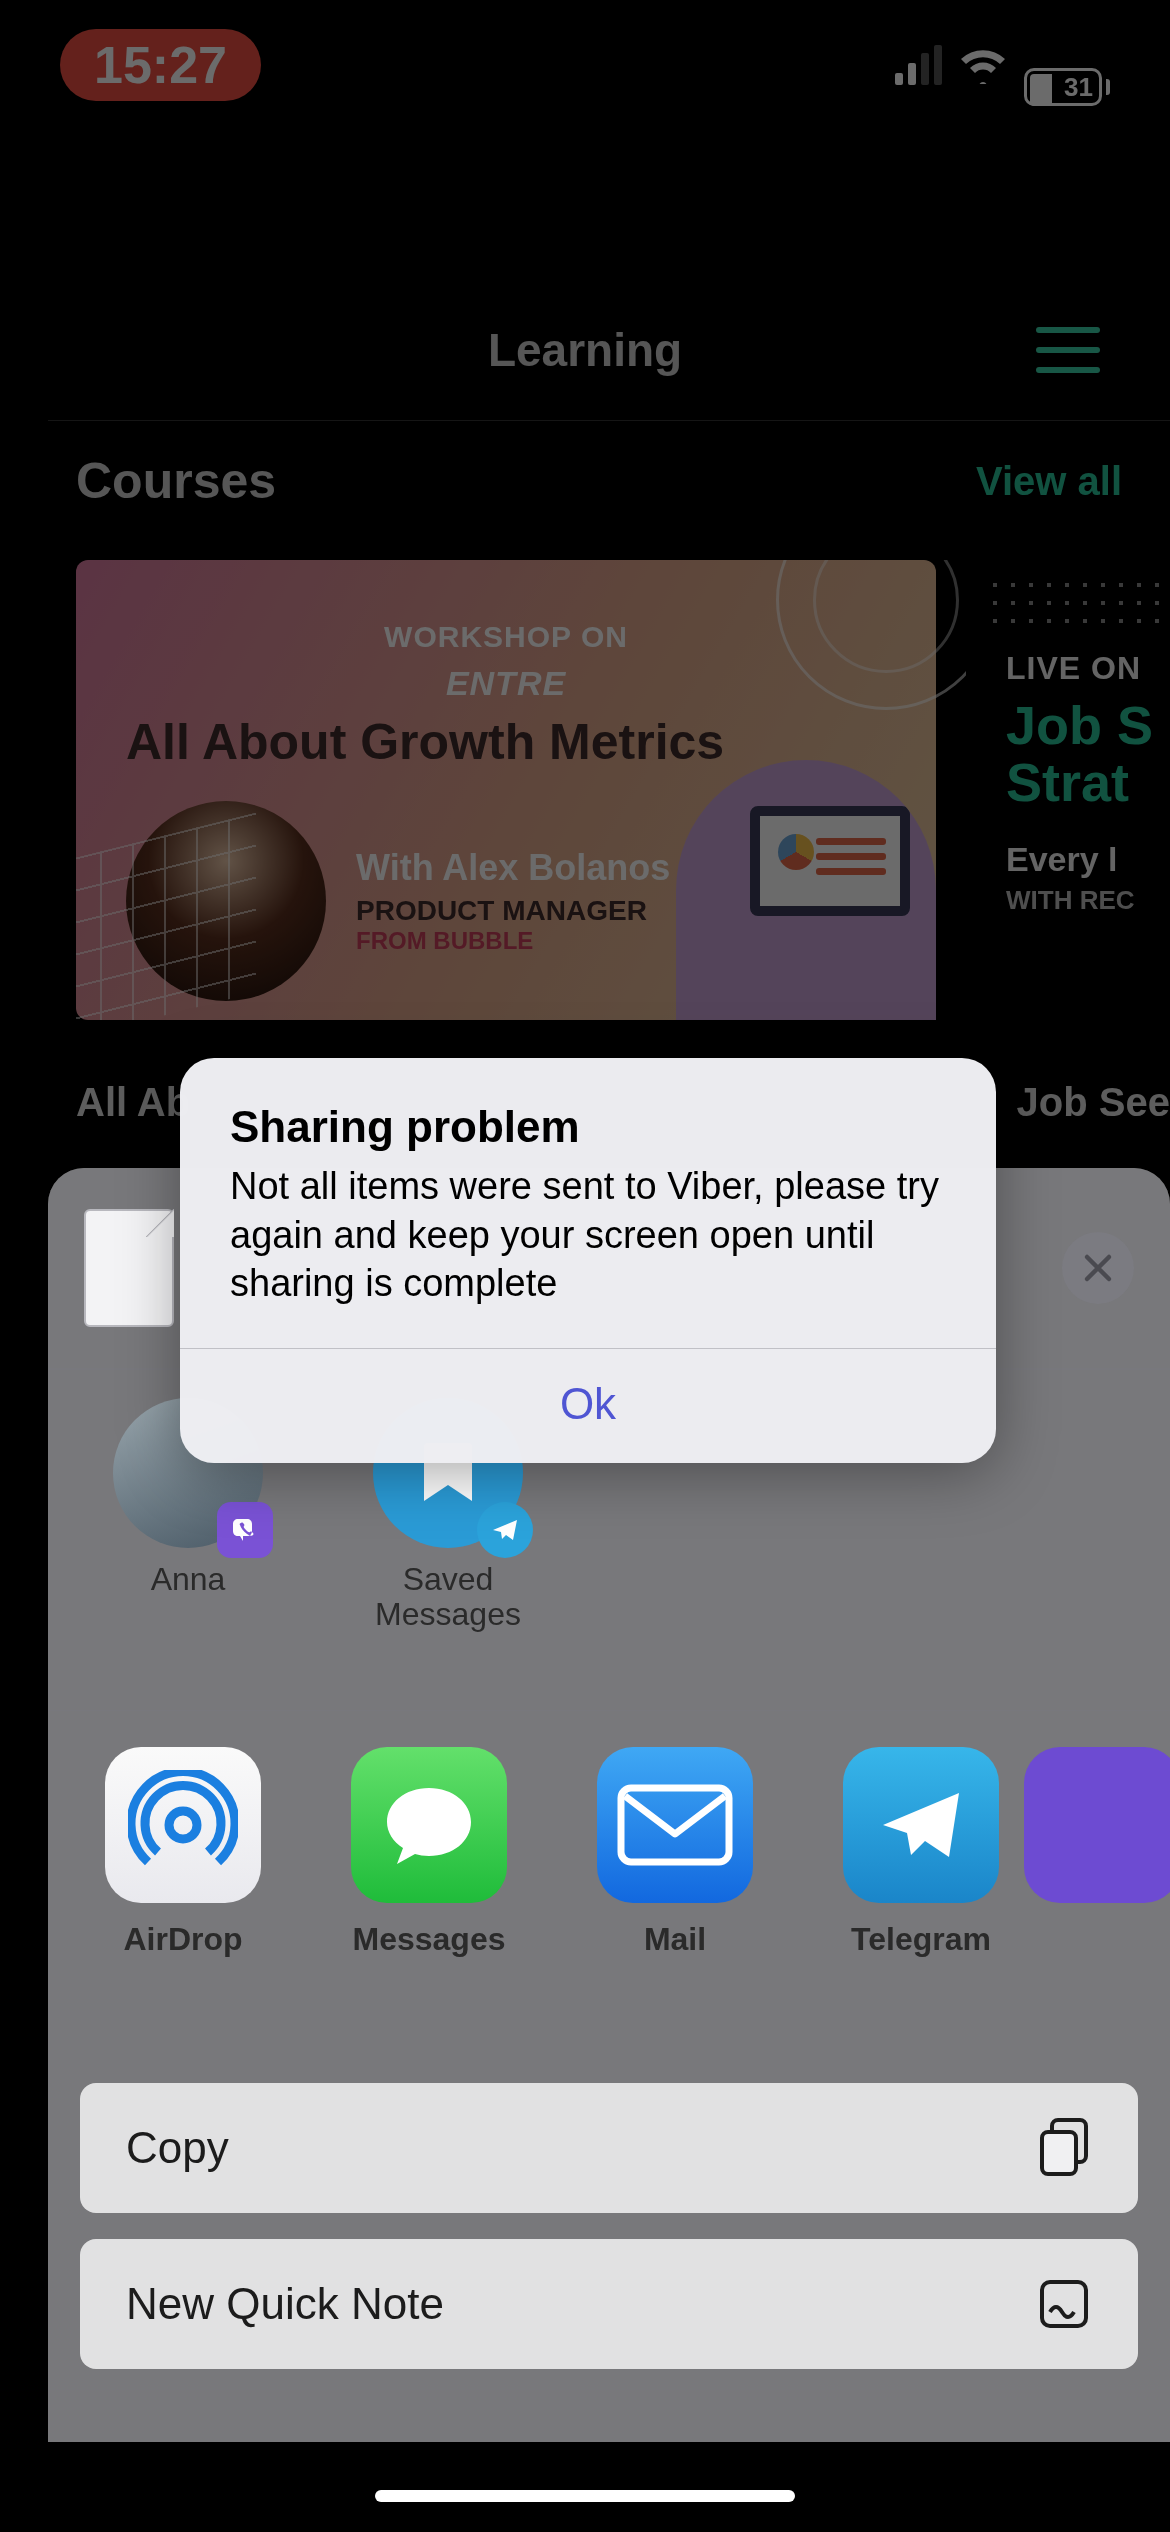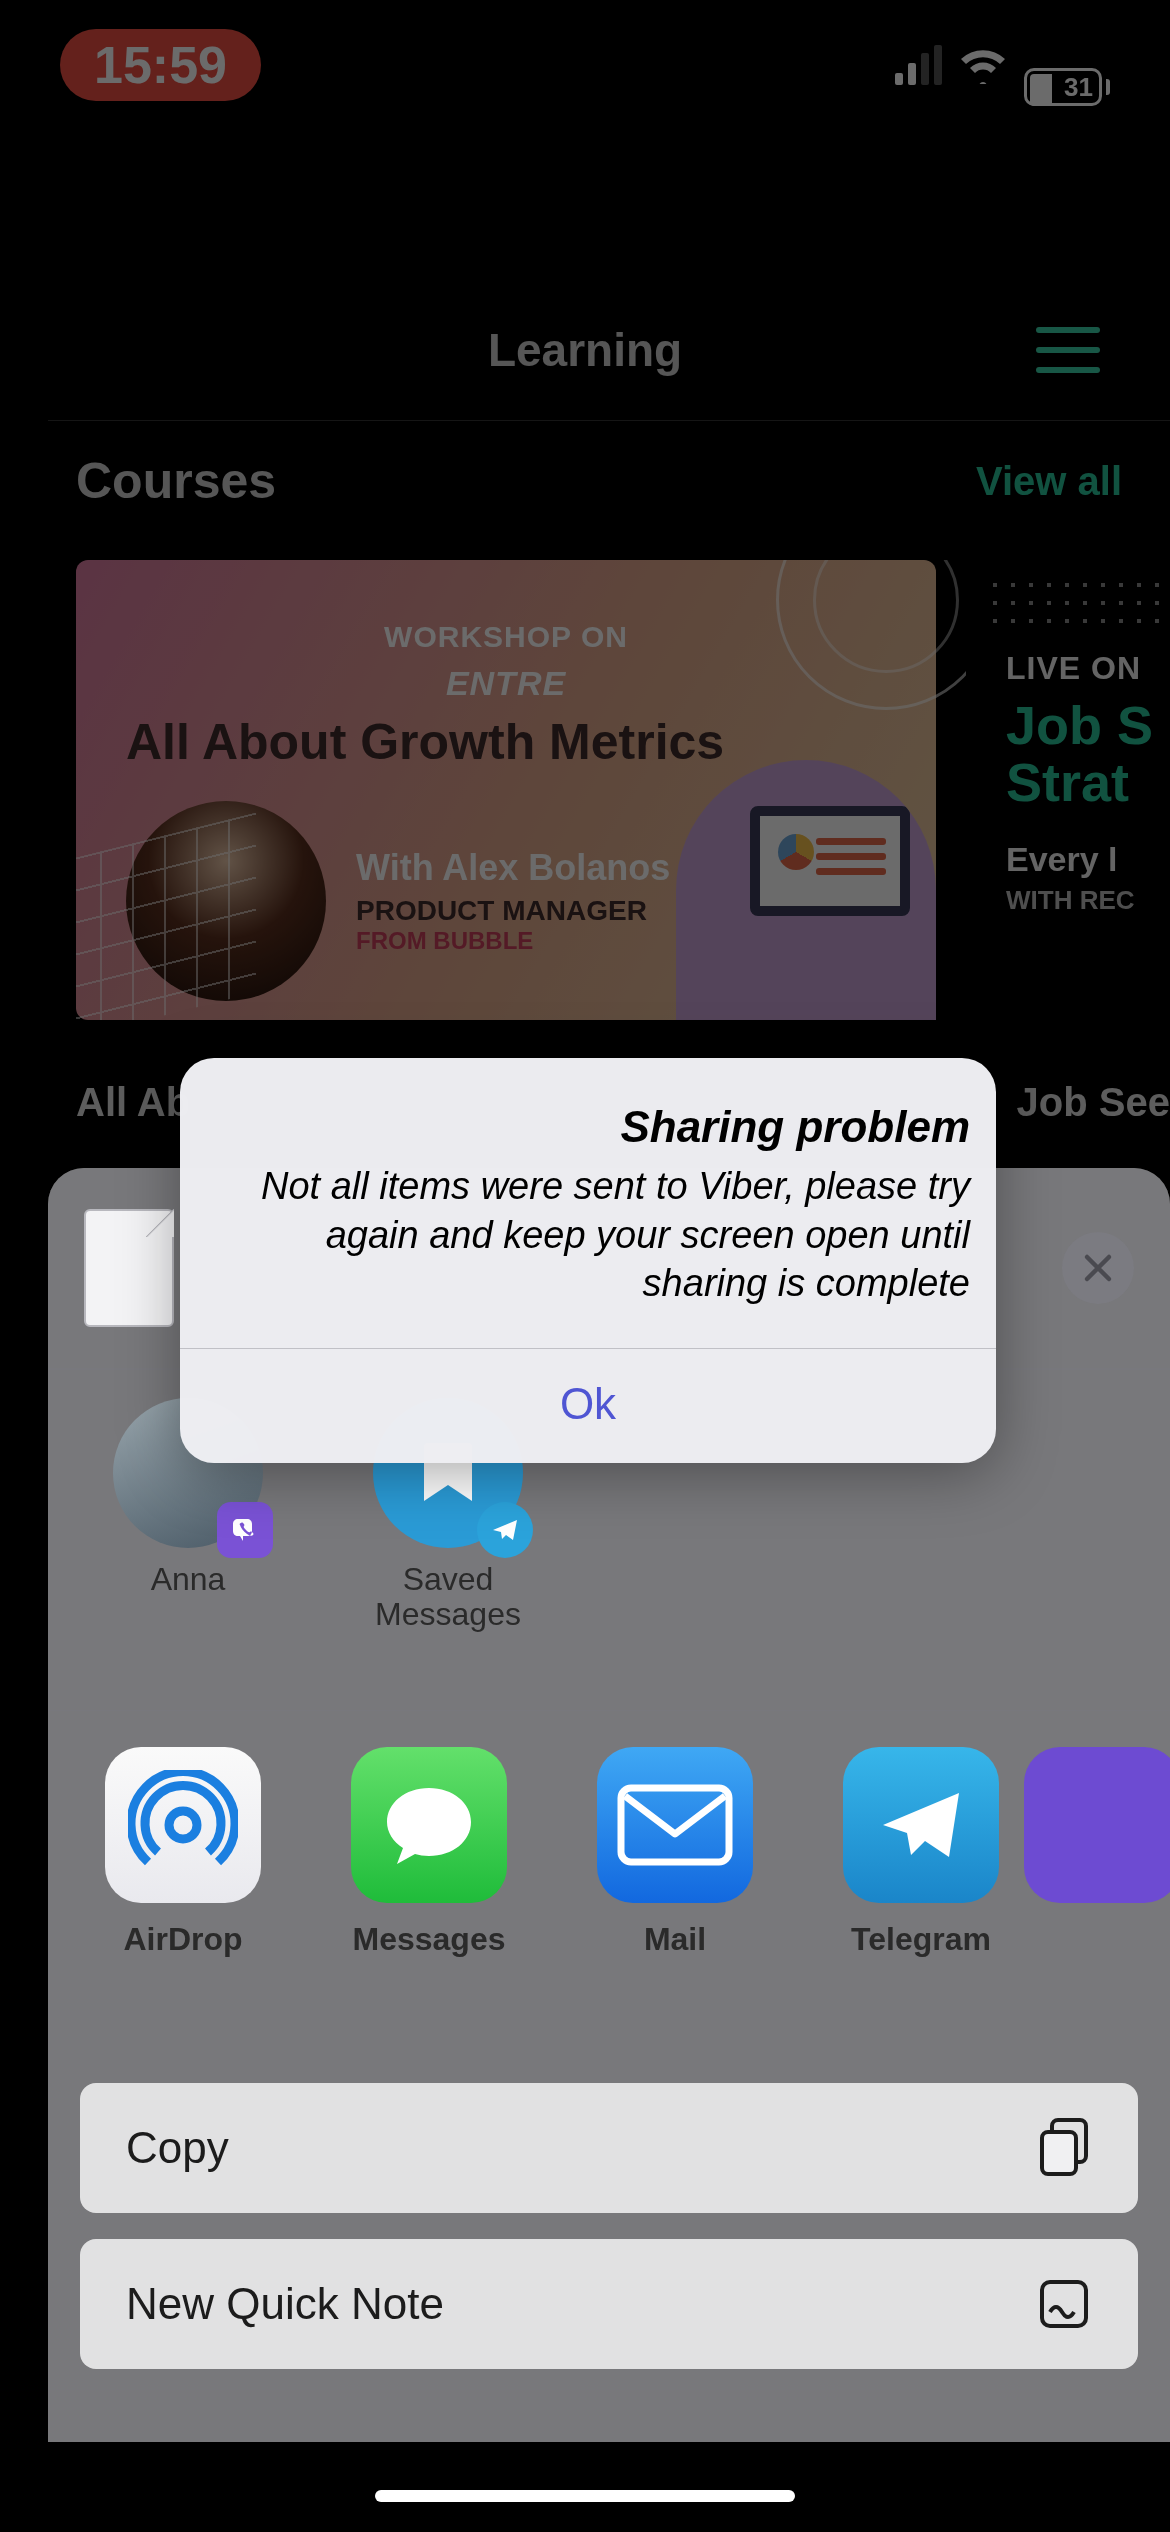--- a/index.html
+++ b/index.html
@@ -94,33 +94,33 @@
   .partial{width:40px;}
 
   .actions { padding:22px 32px 0 32px; display:flex; flex-direction:column; gap:26px;}
   .action-card { background:rgba(255,255,255,0.78); border-radius:16px; height:130px; display:flex; align-items:center; justify-content:space-between; padding:0 46px;}
   .action-card .label { color:#1c1c1c; font-size:44px;}
 
   .home-indicator{position:absolute;bottom:30px;left:50%;transform:translateX(-50%);width:420px;height:12px;border-radius:10px;background:#fff;}
 
   
   .alert { position:absolute; left:180px; right:174px; top:1058px; background:rgba(238,238,242,0.99); border-radius:34px; overflow:hidden; box-shadow:0 10px 60px rgba(0,0,0,.35);}
-  .alert-body { padding:44px 26px 40px 50px; text-align:right;font-style:italic;}
+  .alert-body { padding:44px 26px 40px 50px; text-align:left;}
   .alert-title { font-size:44px; font-weight:600; color:#000;}
   .alert-msg { font-size:38px; color:#000; margin-top:10px; line-height:1.28;}
   .alert-hr{height:1.5px;background:rgba(110,110,120,.35);}
   .alert-btn { text-align:center; padding:30px 0 34px 0; color:#4f55d3; font-size:44px; font-weight:500;}
 
   .sheet-dim{position:absolute;inset:0;background:rgba(0,0,0,0.32);}
 </style>
 </head>
 <body>
 
 <div class="status-bar">
-  <div class="time-pill">15:59</div>
+  <div class="time-pill">15:27</div>
   <div class="status-right">
     <div class="signal">
       <div class="bar b1"></div>
         <div class="bar b2"></div>
         <div class="bar b3"></div>
         <div class="bar b4"></div>
     </div>
     <svg class="wifi-icon" viewBox="0 0 50 38">
       <path d="M25 36 a4 4 0 1 0 0.01 0 M12 22 a18 18 0 0 1 26 0 l-5 5 a11 11 0 0 0-16 0z M3 13 a32 32 0 0 1 44 0 l-5 5 a25 25 0 0 0-34 0z" fill="#fff"></path>
     </svg>

